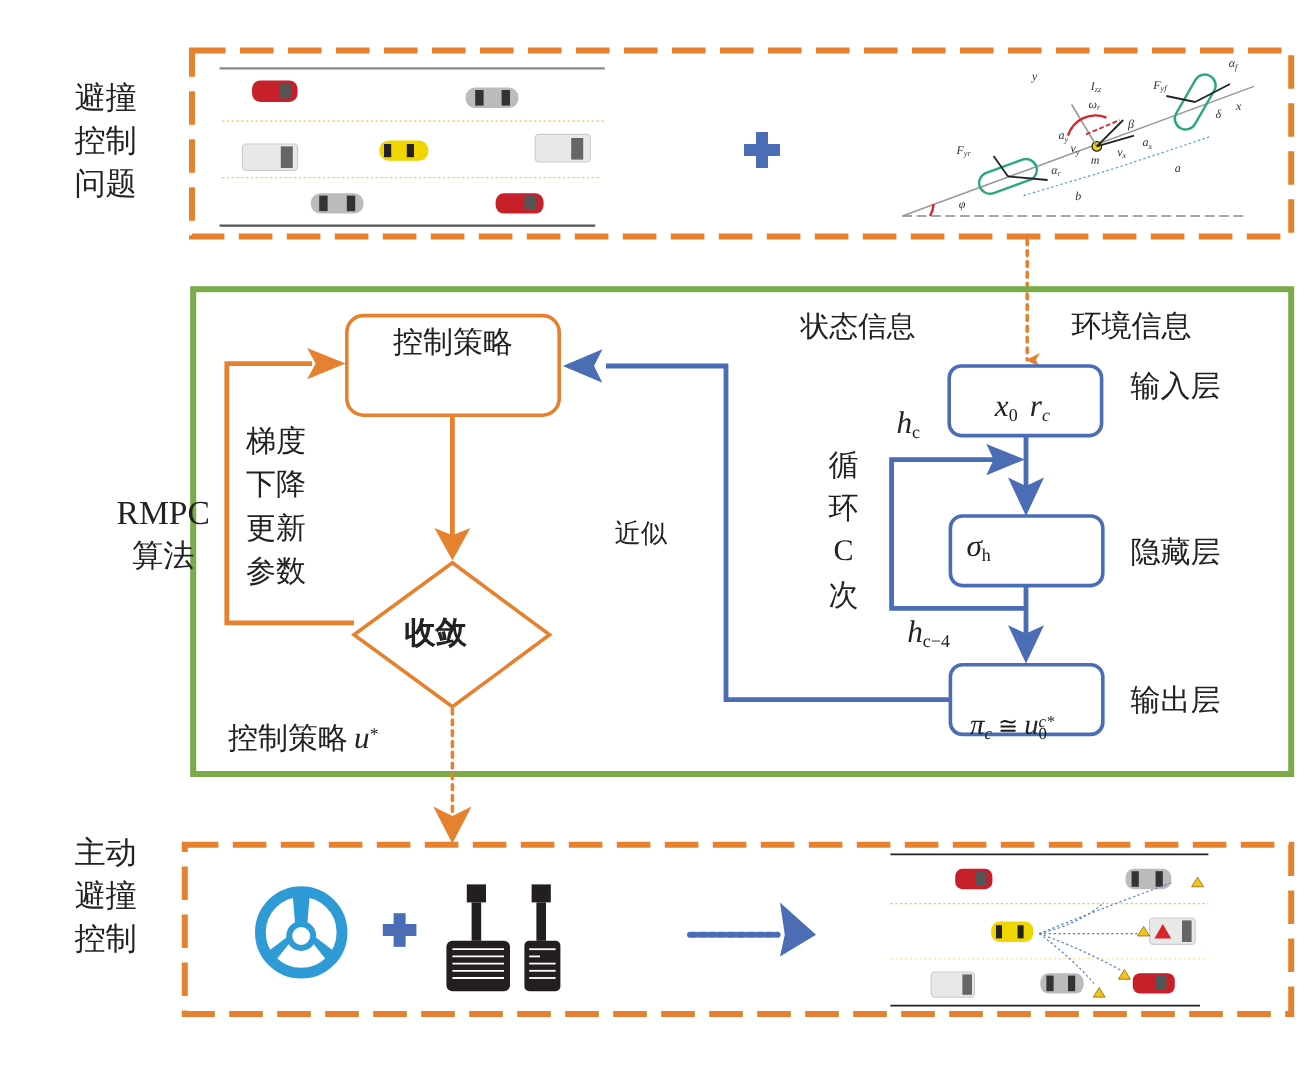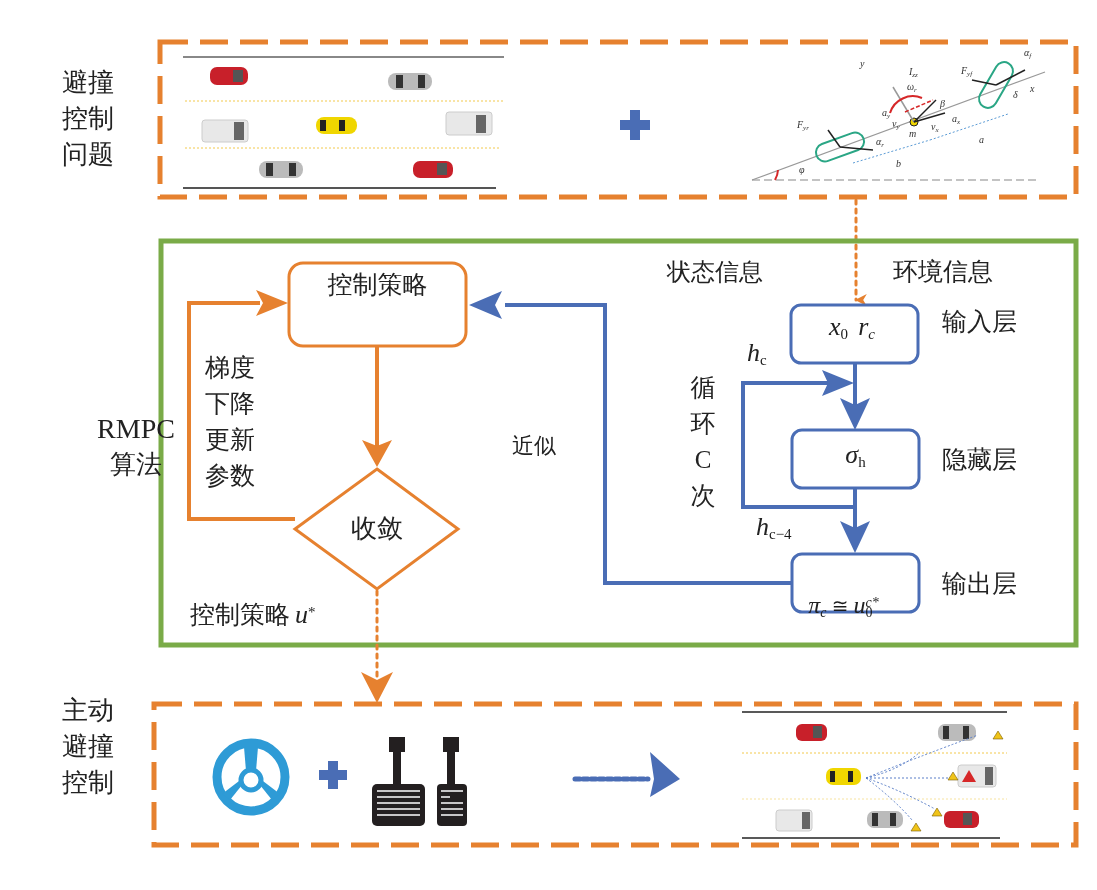--- a/index.html
+++ b/index.html
@@ -256,39 +256,39 @@
   <div class="cjk" style="font-size:25px; line-height:34px;">控制策略</div>
 </div>
 
 <div class="abs cjk" style="left:205px; top:350px; font-size:25px; line-height:36px;">
   <div>梯度</div>
   <div>下降</div>
   <div>更新</div>
   <div>参数</div>
 </div>
 
-<div class="abs cjk" style="left:337px; top:510px; width:80px; text-align:center; font-size:26px;">收敛</div>
+<div class="abs cjk" style="left:337px; top:510px; width:80px; font-size:26px;font-weight:bold;">收敛</div>
 
 <div class="abs" style="left:190px; top:597px; white-space:nowrap;">
   <span class="cjk" style="font-size:25px;">控制策略</span>
   <span class="math" style="font-size:26px;">u</span><sup class="math" style="font-size:15px; font-style:normal;">*</sup>
 </div>
 
 <div class="abs cjk" style="left:512px; top:428px; font-size:22px;">近似</div>
 
 <div class="abs cjk" style="left:667px; top:254px; font-size:24px;">状态信息</div>
 <div class="abs cjk" style="left:893px; top:254px; font-size:25px;">环境信息</div>
 
-<div class="box-text" style="left:791px; top:312px; width:122px;">
+<div class="box-text" style="left:791px; top:324px; width:122px;">
   <span class="math" style="font-size:26px;">x</span><sub style="font-family:'Liberation Serif',serif; font-size:15px;">0</sub>
   &nbsp;<span class="math" style="font-size:26px;">r</span><sub class="math" style="font-size:15px;">c</sub>
 </div>
 <div class="abs cjk" style="left:942px; top:304px; font-size:25px;">输入层</div>
 
-<div class="box-text" style="left:792px; top:440px; width:127px;">
+<div class="box-text" style="left:752px; top:440px; width:127px;">
   <span class="math" style="font-size:26px;">σ</span><sub style="font-family:'Liberation Serif',serif; font-size:15px;">h</sub>
 </div>
 <div class="abs cjk" style="left:942px; top:442px; font-size:25px;">隐藏层</div>
 
 <div class="box-text" style="left:780px; top:563px; width:127px; white-space:nowrap;margin-top:29px;">
   <span class="math" style="font-size:24px;">π</span><sub class="math" style="font-size:14px;">c</sub>
   <span style="font-family:'DejaVu Sans',sans-serif; font-size:20px;">≅</span>
   <span class="math" style="font-size:24px;">u</span><sub style="font-family:'Liberation Serif',serif; font-size:14px;">0</sub><sup class="math" style="font-size:14px; margin-left:-7px;">c*</sup>
 </div>
 <div class="abs cjk" style="left:942px; top:566px; font-size:25px;">输出层</div>

